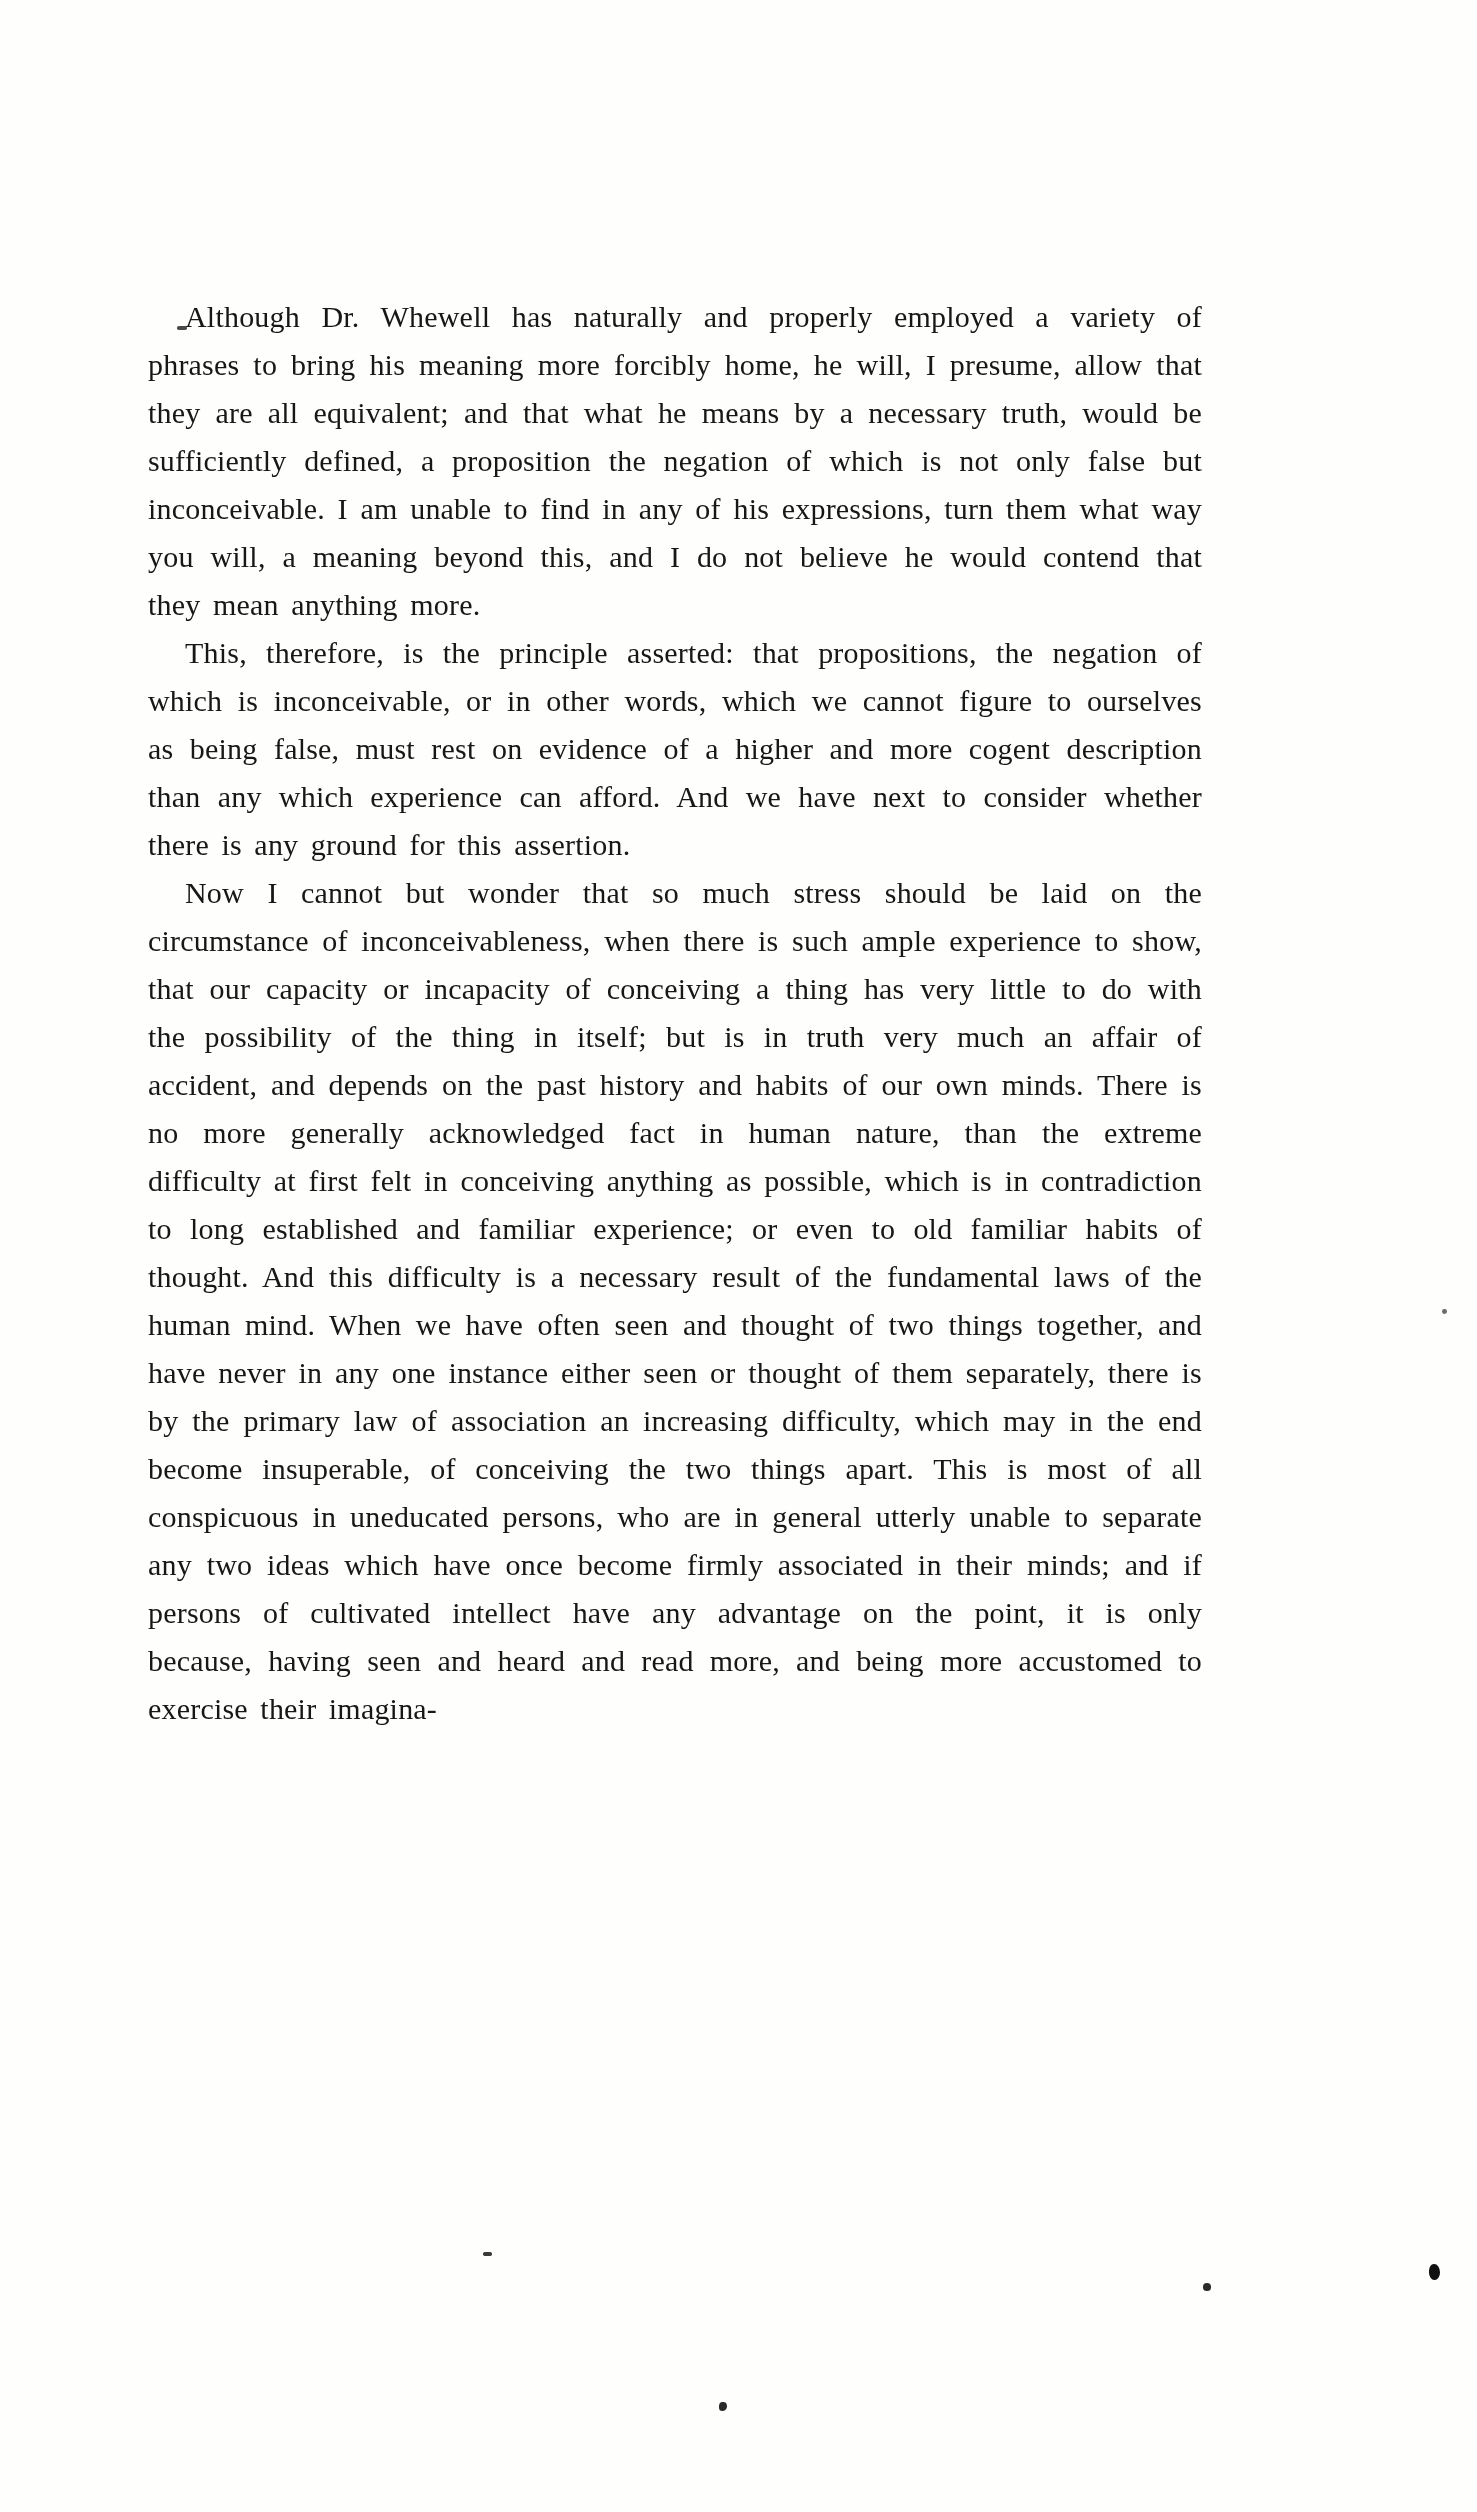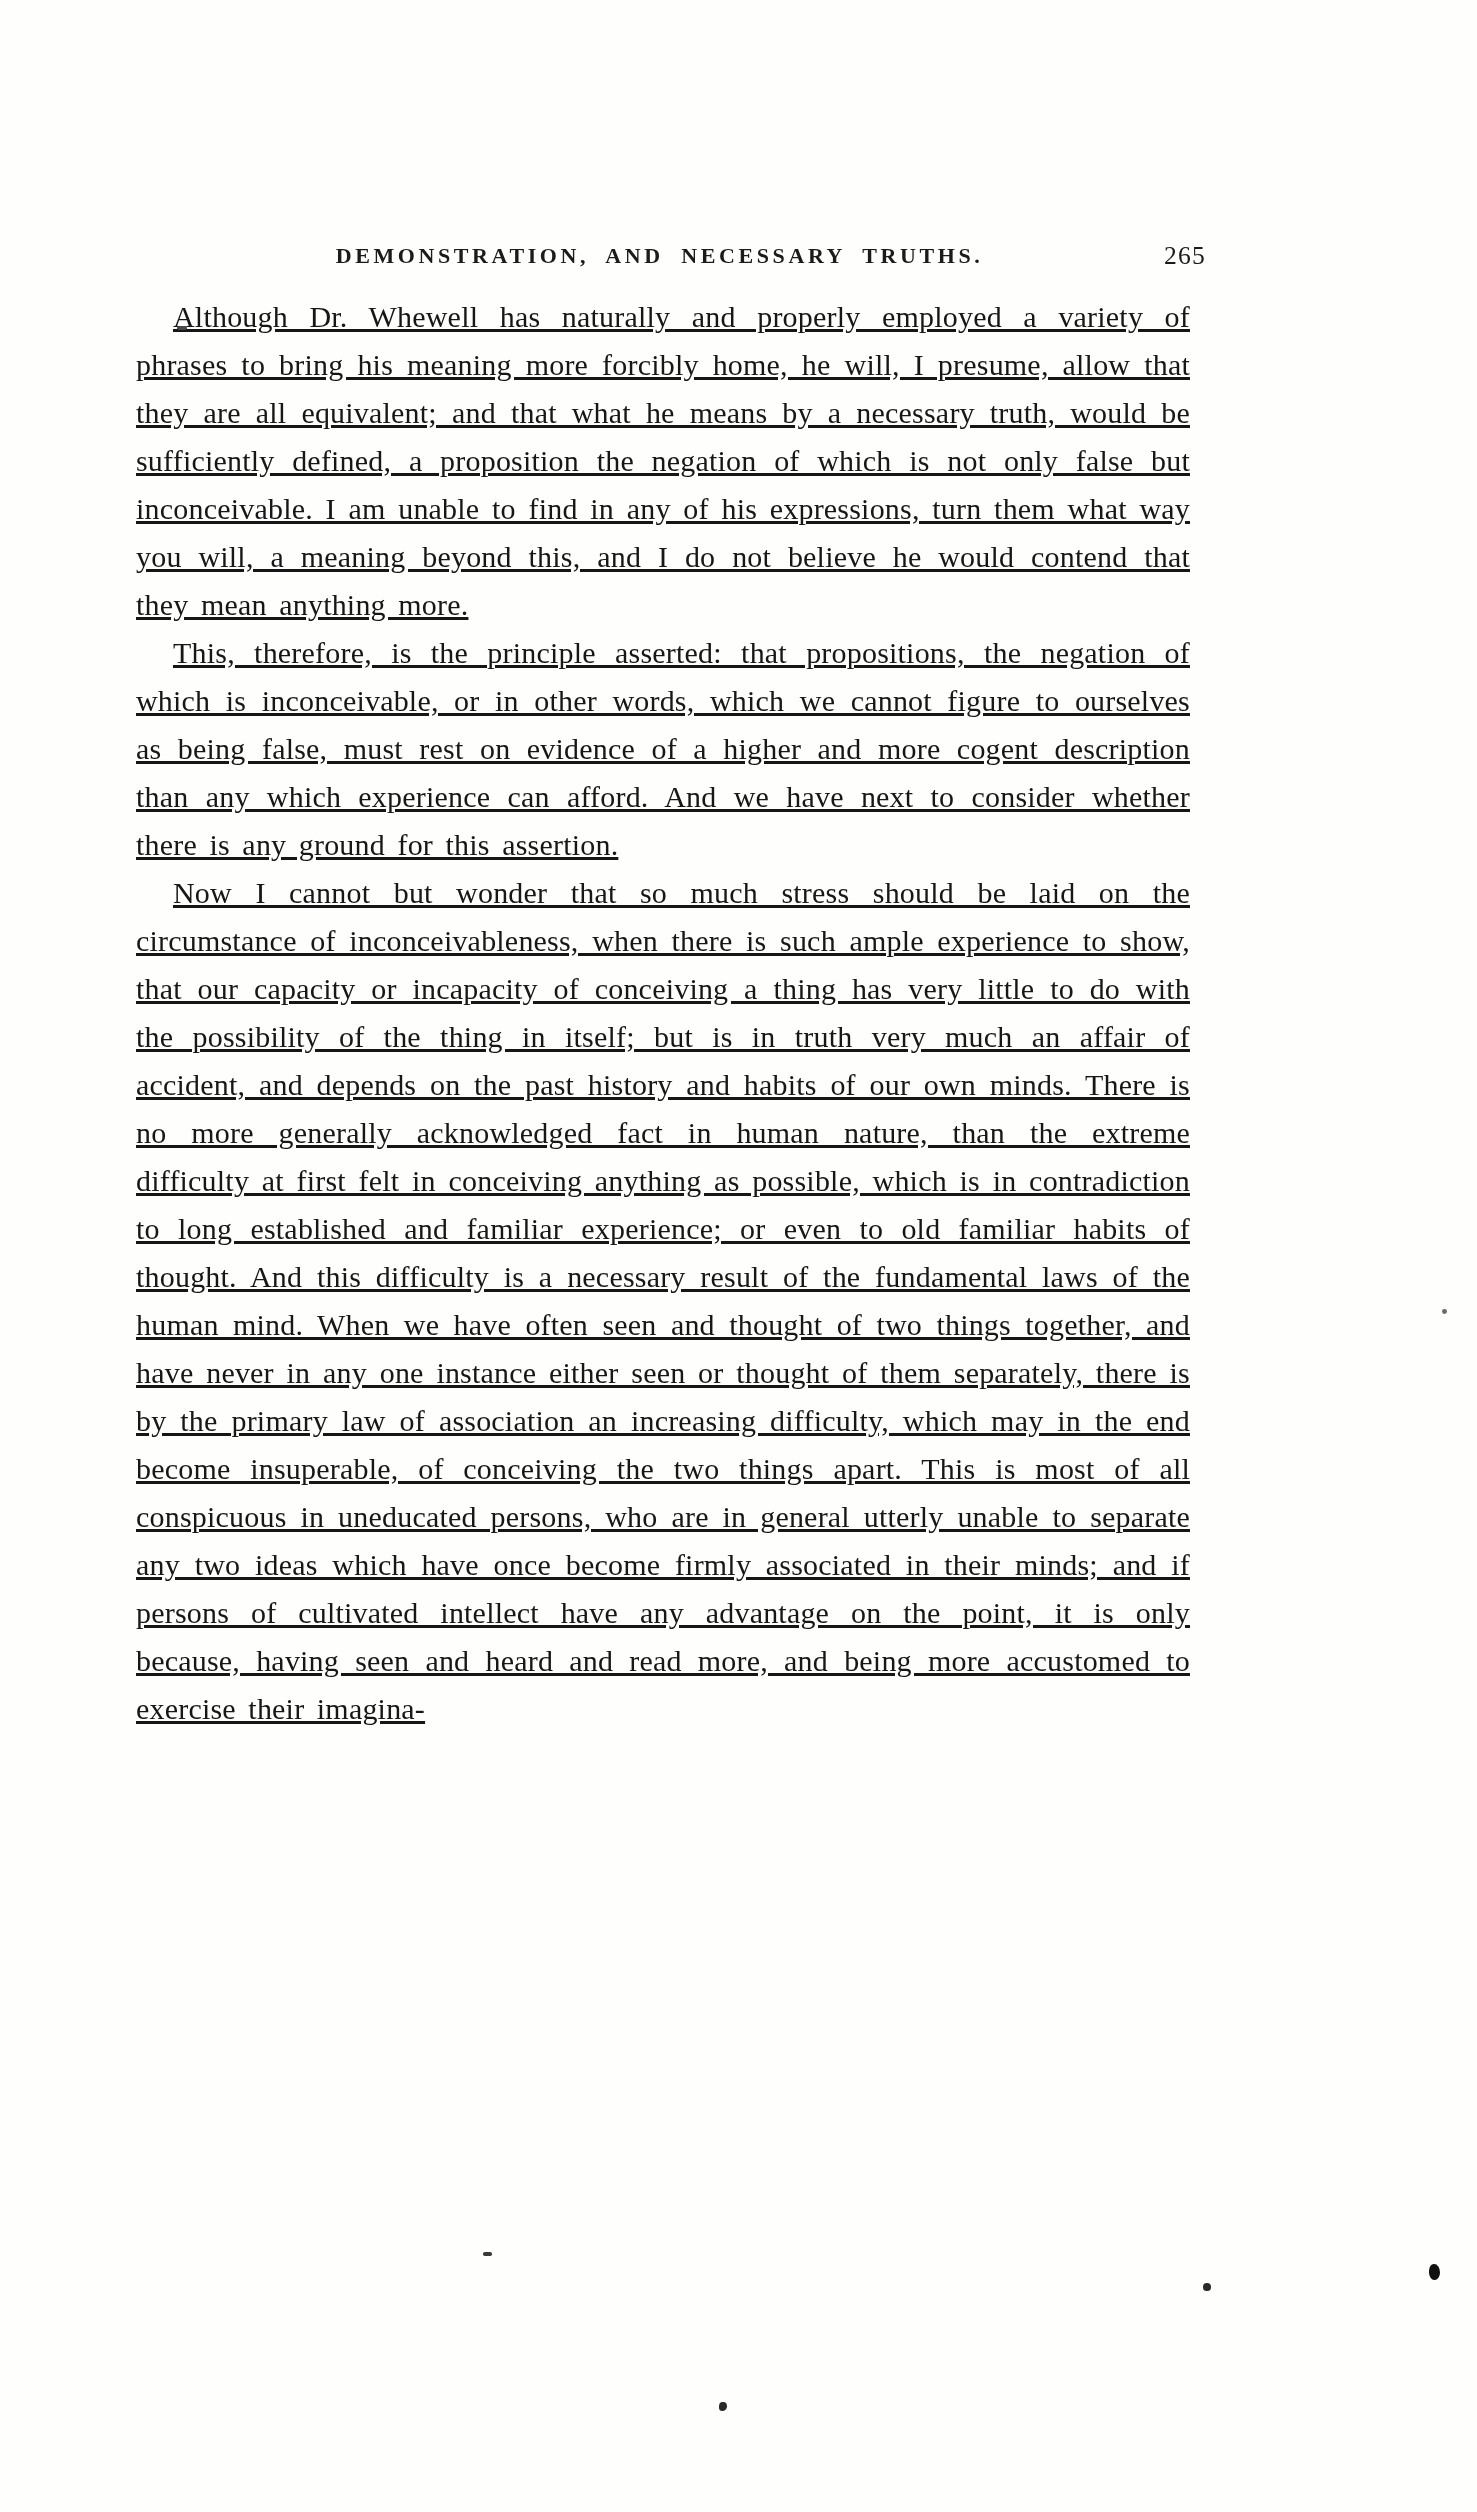--- a/index.html
+++ b/index.html
@@ -40,24 +40,23 @@
     position: absolute;
     right: 0;
     top: -2.4px;
     font-size: 25.6px;
     font-weight: 400;
     letter-spacing: 1.2px;
     color: #1b1b1b;
   }
   .text-block {
     position: absolute;
-    left: 136px;
+    left: 148px;
     top: 293px;
     width: 1054px;
-    text-decoration: underline;
   }
   .para {
     margin: 0;
     font-size: 30px;
     line-height: 48px;
     text-align: justify;
     text-indent: 37px;
     word-spacing: 4.8px;
     letter-spacing: 0.2px;
     color: #171717;
@@ -73,24 +72,20 @@
   .speck-3 { left: 483px;  top: 2252px; width: 9px; height: 4.2px;  background:#3a3a3a; }
   .speck-4 { left: 1203px; top: 2283px; width: 7.7px; height: 7.7px; }
   .speck-5 { left: 1429px; top: 2264px; width: 10.7px; height: 15.5px; border-radius: 45% 55% 50% 50%; background:#111; }
   .speck-6 { left: 719px; top: 2402px; width: 7.7px; height: 9px; border-radius: 50% 50% 55% 45%; }
 </style>
 </head>
 <body>
 
 <div class="sheet">
 
-  <header class="running-head">
-    <span class="running-title">DEMONSTRATION, AND NECESSARY TRUTHS.</span>
-    <span class="page-number">265</span>
-  </header>
 
   <main class="text-block">
     <p class="para">Although Dr. Whewell has naturally and properly employed a variety of phrases to bring his meaning more forcibly home, he will, I presume, allow that they are all equivalent; and that what he means by a necessary truth, would be sufficiently defined, a proposition the negation of which is not only false but inconceivable. I am unable to find in any of his expressions, turn them what way you will, a meaning beyond this, and I do not believe he would contend that they mean anything more.</p>
     <p class="para">This, therefore, is the principle asserted: that propositions, the negation of which is inconceivable, or in other words, which we cannot figure to ourselves as being false, must rest on evidence of a higher and more cogent description than any which experience can afford. And we have next to consider whether there is any ground for this assertion.</p>
     <p class="para">Now I cannot but wonder that so much stress should be laid on the circumstance of inconceivableness, when there is such ample experience to show, that our capacity or incapacity of conceiving a thing has very little to do with the possibility of the thing in itself; but is in truth very much an affair of accident, and depends on the past history and habits of our own minds. There is no more generally acknowledged fact in human nature, than the extreme difficulty at first felt in conceiving anything as possible, which is in contradiction to long established and familiar experience; or even to old familiar habits of thought. And this difficulty is a necessary result of the fundamental laws of the human mind. When we have often seen and thought of two things together, and have never in any one instance either seen or thought of them separately, there is by the primary law of association an increasing difficulty, which may in the end become insuperable, of conceiving the two things apart. This is most of all conspicuous in uneducated persons, who are in general utterly unable to separate any two ideas which have once become firmly associated in their minds; and if persons of cultivated intellect have any advantage on the point, it is only because, having seen and heard and read more, and being more accustomed to exercise their imagina-</p>
   </main>
 
   <span class="ink-speck speck-dash speck-1"></span>
   <span class="ink-speck speck-dot  speck-2"></span>
   <span class="ink-speck speck-dash speck-3"></span>

